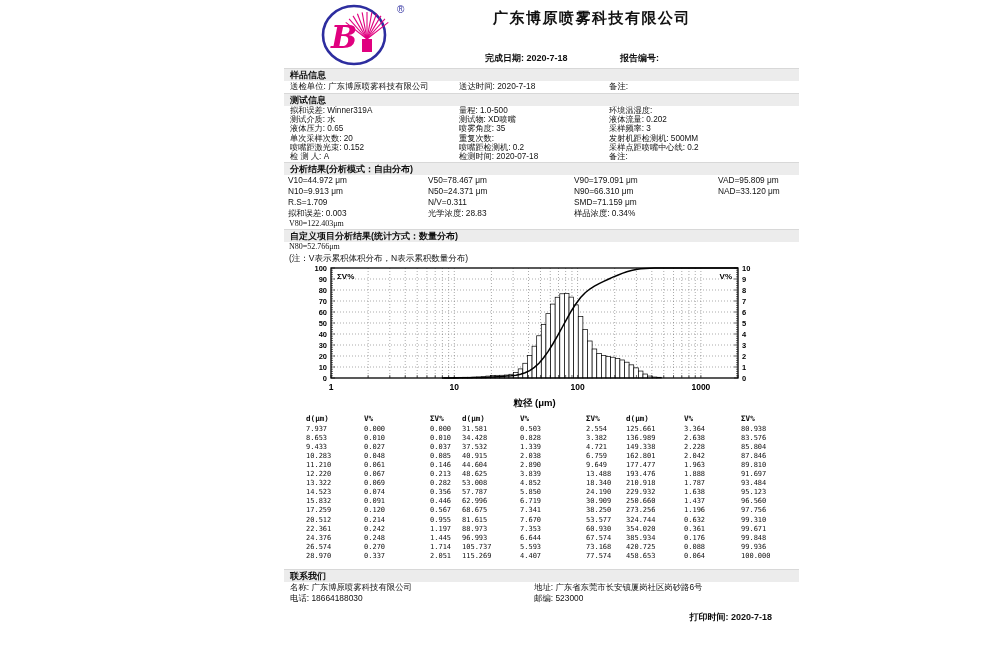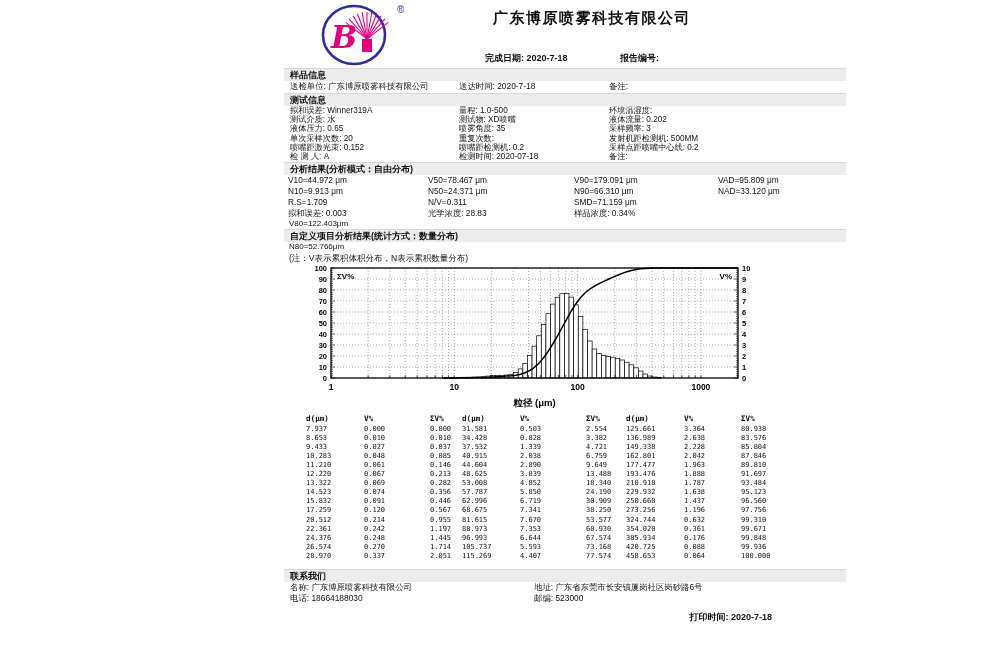--- a/index.html
+++ b/index.html
@@ -10,29 +10,29 @@
   }
   .page{position:absolute;left:284px;top:0;width:492px;height:666px;}
   
   .hdr{position:relative;height:68px;}
   .logo{position:absolute;left:33px;top:2px;}
   .company{position:absolute;left:209px;top:9px;font-size:15px;font-weight:bold;letter-spacing:1.5px;white-space:nowrap;}
   .dateline{position:absolute;left:201px;top:52px;font-size:9px;font-weight:bold;white-space:nowrap;}
   .repline{position:absolute;left:336px;top:52px;font-size:9px;font-weight:bold;white-space:nowrap;}
   
   .secbar{height:13px;line-height:13px;background:#ececec;border-top:1px solid #d8d8d8;
-          font-weight:bold;font-size:9px;padding-left:6px;width:562px;box-sizing:border-box;white-space:nowrap;}
+          font-weight:bold;font-size:9px;padding-left:6px;width:515px;box-sizing:border-box;white-space:nowrap;}
   
   .f-row{display:grid;padding-left:6px;white-space:nowrap;}
   .g3 .f-row{grid-template-columns:169px 150px 1fr;height:11.5px;line-height:11.5px;font-size:8.4px;}
   .gtest .f-row{grid-template-columns:169px 150px 1fr;height:9.35px;line-height:9.35px;font-size:8.2px;}
   .g2 .f-row{grid-template-columns:244px 1fr;height:11px;line-height:11px;font-size:8.4px;}
   .analysis .a-row{display:grid;grid-template-columns:140px 146px 144px 1fr;padding-left:4px;
                    height:11px;line-height:11px;font-size:8.3px;white-space:nowrap;}
-  .custom-val{padding-left:5px;height:10px;line-height:10px;font-size:8px;white-space:nowrap;}
+  .custom-val{padding-left:5px;height:10px;line-height:10px;font-size:8px;white-space:nowrap;font-family:Liberation Serif, serif;}
   .note{padding-left:5px;height:10px;line-height:12px;font-size:8.5px;white-space:nowrap;}
   .cell{overflow:visible;}
   
   .chartbox{height:150px;}
   
   .dtable{margin-top:1px;font-family:"DejaVu Sans Mono","Liberation Mono",monospace;}
   .t-row{display:grid;grid-template-columns:58px 66px 32px 58px 66px 40px 58px 57px 35px;
          padding-left:22px;height:9.1px;line-height:9.1px;font-size:7px;white-space:nowrap;}
   .t-head{height:12px;line-height:12px;font-size:7.6px;font-weight:bold;}
   

